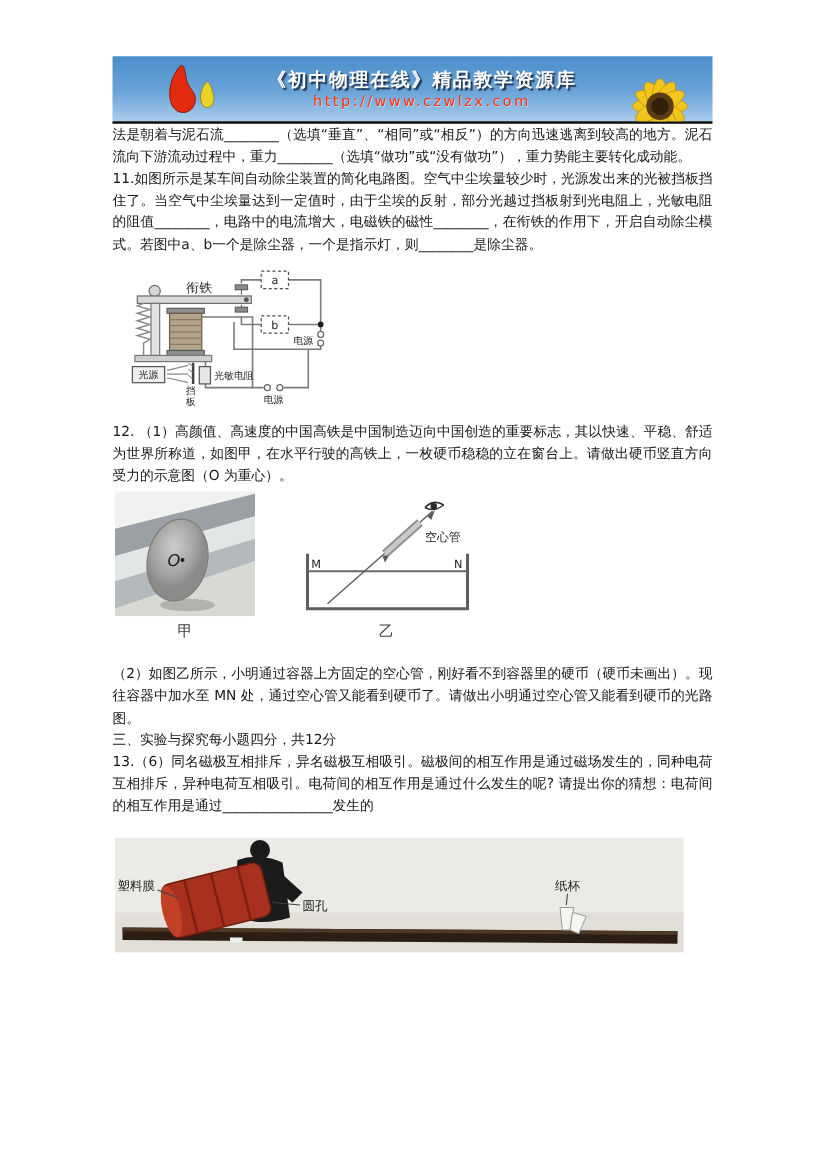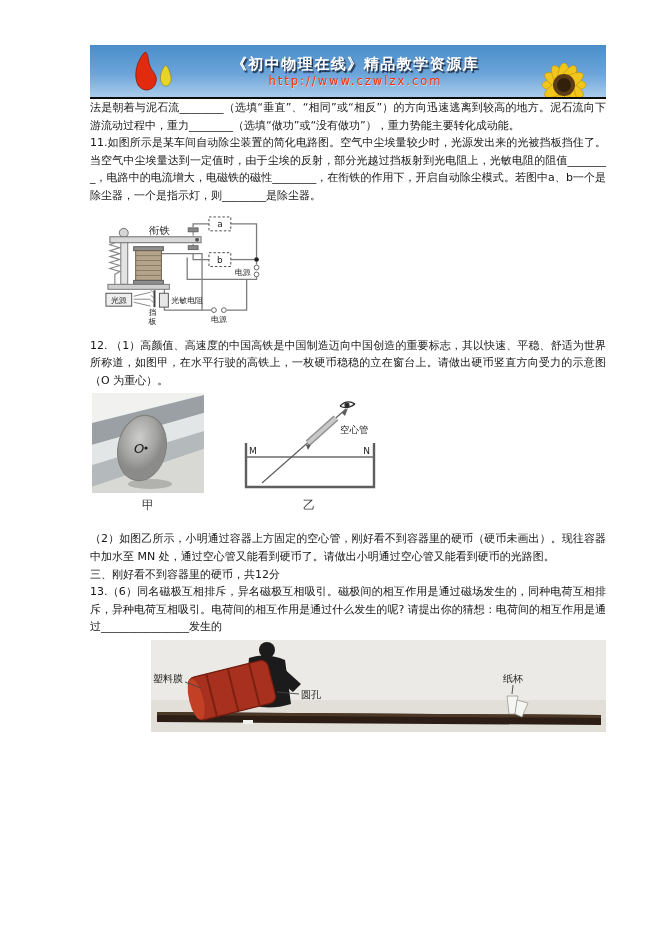--- a/index.html
+++ b/index.html
@@ -1,38 +1,38 @@
 <!DOCTYPE html>
 <html><head>
 <meta charset="utf-8">
 <style>
   html,body{margin:0;padding:0;background:#ffffff;}
   body{width:661px;height:935px;overflow:hidden;
        font-family:"DejaVu Sans",sans-serif;color:#161616;}
-  .page{box-sizing:border-box;width:661px;height:935px;padding:45px 55px 0 90px;}
+  .page{box-sizing:border-box;width:661px;height:935px;padding:45px 91px 0 90px;}
   .para{font-size:11px;line-height:17.6px;text-align:justify;margin:0;
         word-break:break-all;}
   
   .banner{position:relative;height:52px;border-bottom:2.5px solid #0c0c0c;
           background:linear-gradient(180deg,#4a8ecb 0%,#6ba4d9 55%,#a9cceb 100%);
           overflow:hidden;}
   .banner-text{position:absolute;left:95px;right:80px;top:0;bottom:0;
                display:flex;flex-direction:column;align-items:center;justify-content:center;}
   .banner-title{color:#ffffff;font-weight:bold;font-size:15px;letter-spacing:1.5px;
                 text-shadow:1.5px 1.5px 1px #1d2a44;white-space:nowrap;}
   .banner-url{color:#ff2d00;font-weight:normal;font-size:11.5px;letter-spacing:2px;
               text-shadow:0.5px 0.5px 0 #ffffff88;}
   .banner svg{position:absolute;}
   
   .circuit-wrap{margin:5px 0 7px 8px;}
   .figrow{display:flex;align-items:flex-start;gap:30px;margin:4px 0 0 2px;}
   .figcol{display:flex;flex-direction:column;align-items:center;}
   .figcap{font-size:12px;color:#3a3a3a;margin-top:4px;}
   .gap-sm{height:16px;}
-  .photo-wrap{margin:4px 0 6px 2px;text-align:right;}
+  .photo-wrap{margin:16px 0 6px 2px;}
   svg text{font-family:"DejaVu Sans",sans-serif;}
 </style>
 </head>
 <body>
 
 <div class="page">
 
   <div class="banner">
     <svg style="left:32px;top:2px;" width="62" height="50" viewBox="0 0 62 50">
       <path d="M22,6 C15,14 11,28 16,38 C21,46 32,44 34,35 C36,27 29,25 27,16 C26,10 25,3 22,6 Z" fill="#e22a0e" stroke="#7c1505" stroke-width="0.7"></path>
@@ -187,21 +187,21 @@
         </g>
       </svg>
       <div class="figcap">乙</div>
     </div>
   </div>
 
   <div class="gap-sm"></div>
 
   <p class="para">（2）如图乙所示，小明通过容器上方固定的空心管，刚好看不到容器里的硬币（硬币未画出）。现往容器中加水至 MN 处，通过空心管又能看到硬币了。请做出小明通过空心管又能看到硬币的光路图。</p>
 
-  <p class="para">三、刚好看不到容器里的硬币，共12分</p>
+  <p class="para">三、实验与探究每小题四分，共12分</p>
 
   <p class="para">13.（6）同名磁极互相排斥，异名磁极互相吸引。磁极间的相互作用是通过磁场发生的，同种电荷互相排斥，异种电荷互相吸引。电荷间的相互作用是通过什么发生的呢? 请提出你的猜想：电荷间的相互作用是通过________________发生的</p>
 
 
   <div class="photo-wrap">
     <svg width="455" height="92" viewBox="0 0 455 92">
       <rect width="455" height="92" fill="#eceae6"></rect>
       <rect y="60" width="455" height="32" fill="#e2dfd9"></rect>
 
       <g>

